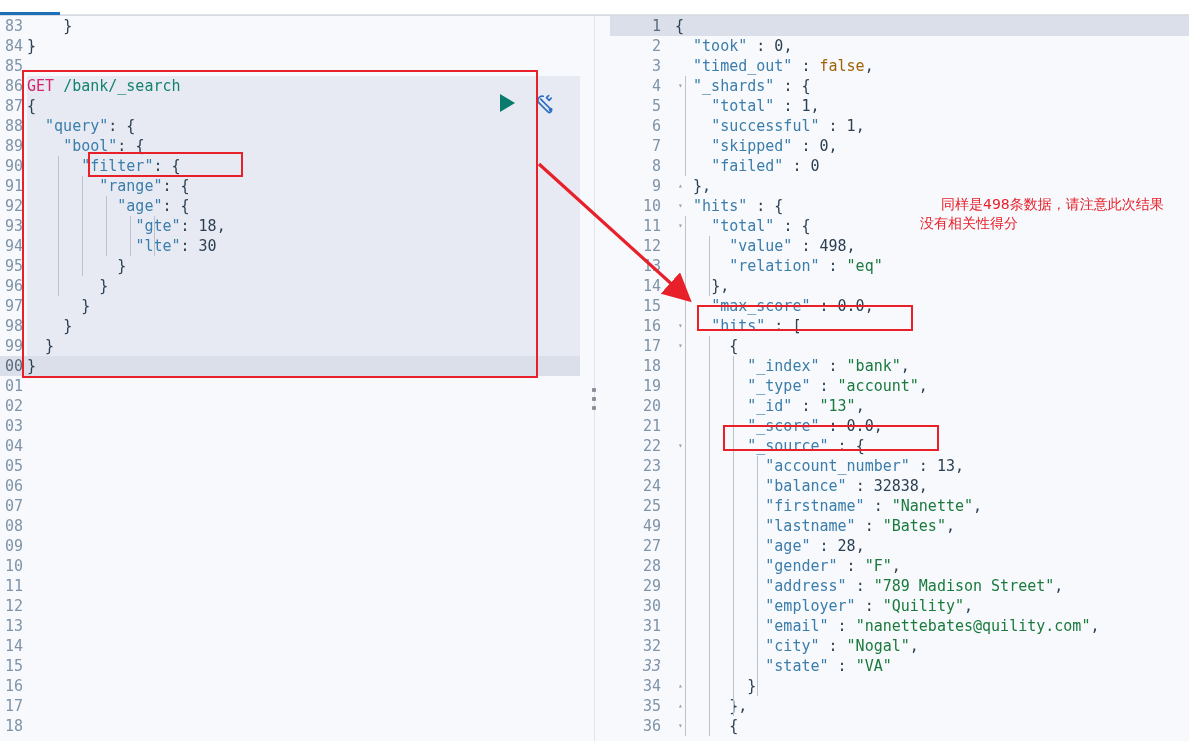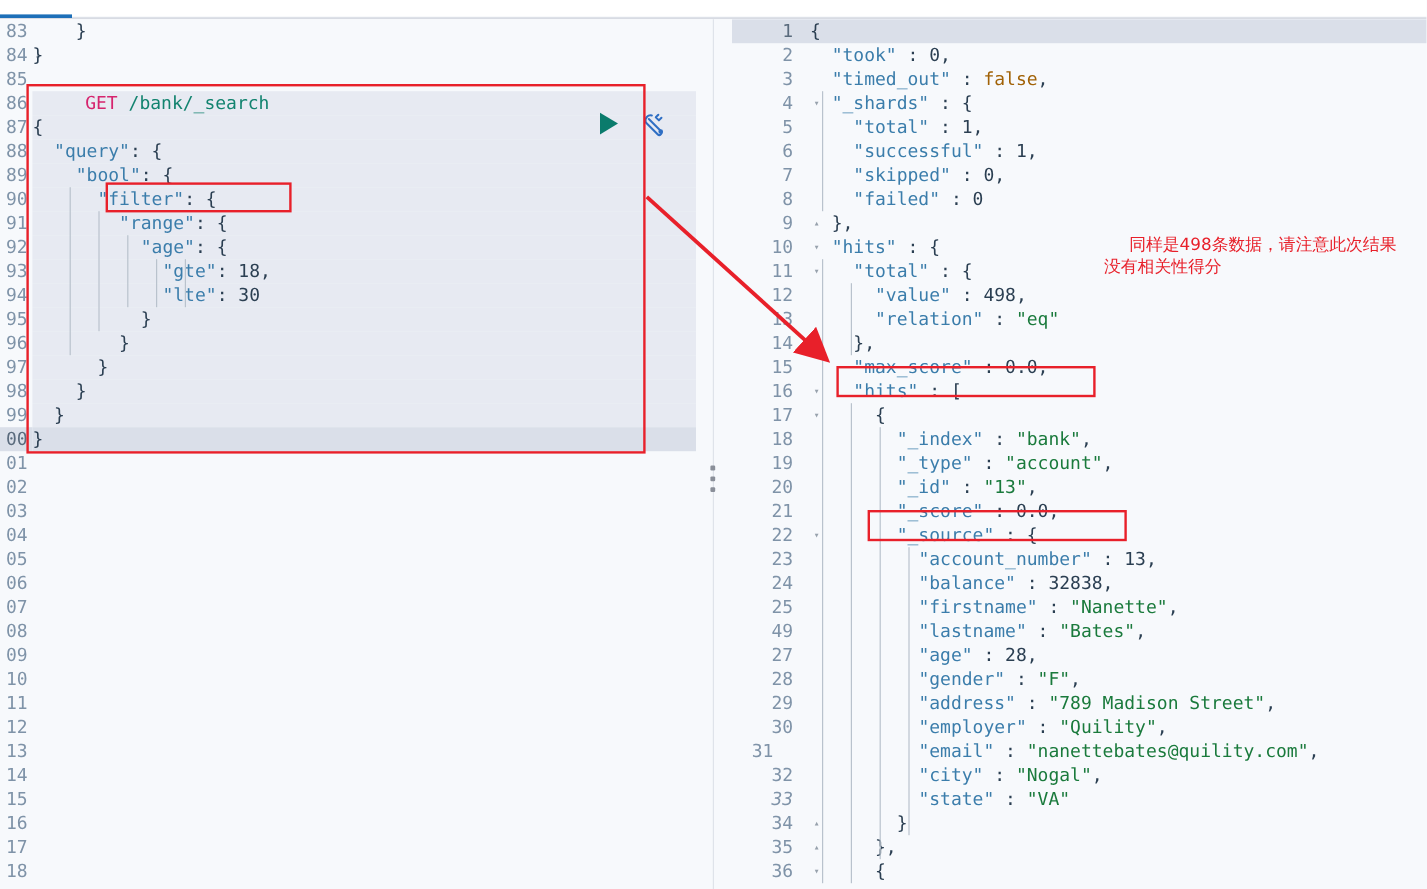--- a/index.html
+++ b/index.html
@@ -119,21 +119,21 @@
     line-height: 20px;
     white-space: pre;
     color: #2b3f52;
     position: relative;
   }
   .codeline.active { background: #dadfe9; }
   .codeline.req    { background: #e7eaf2; }
   .codeline.req.active { background: #dadfe9; }
 
   
-  .k-method { color: #d6246e; margin-left: 44px; }
+  .k-method { color: #d6246e; }
   .k-url    { color: #12836f; }
   .k-key    { color: #3b7dab; }
   .k-str    { color: #1a7a3c; }
   .k-num    { color: #2b3f52; }
   .k-bool   { color: #a16207; }
   .k-punc   { color: #2b3f52; }
 
   
   .guide {
     position: absolute;
@@ -323,21 +323,21 @@
             <div class="ln" style="padding-right: 14px;">21</div>
             <div class="ln" style="padding-right: 14px;">22<span class="fold">▾</span></div>
             <div class="ln" style="padding-right: 14px;">23</div>
             <div class="ln" style="padding-right: 14px;">24</div>
             <div class="ln" style="padding-right: 14px;">25</div>
             <div class="ln" style="padding-right: 14px;">49</div>
             <div class="ln" style="padding-right: 14px;">27</div>
             <div class="ln" style="padding-right: 14px;">28</div>
             <div class="ln" style="padding-right: 14px;">29</div>
             <div class="ln" style="padding-right: 14px;">30</div>
-            <div class="ln" style="padding-right: 14px; text-align: center;">31</div>
+            <div class="ln" style="padding-right: 14px;">31</div>
             <div class="ln" style="padding-right: 14px;">32</div>
             <div class="ln" style="padding-right: 14px; font-style: italic;">33</div>
             <div class="ln" style="padding-right: 14px;">34<span class="fold">▴</span></div>
             <div class="ln" style="padding-right: 14px;">35<span class="fold">▴</span></div>
             <div class="ln" style="padding-right: 14px;">36<span class="fold">▾</span></div>
           </div>
       </div>
       <div class="grow" style="left:65px; width:514px;">
         <div id="right-code">
             <div class="codeline active"><span class="k-punc">{</span></div>

